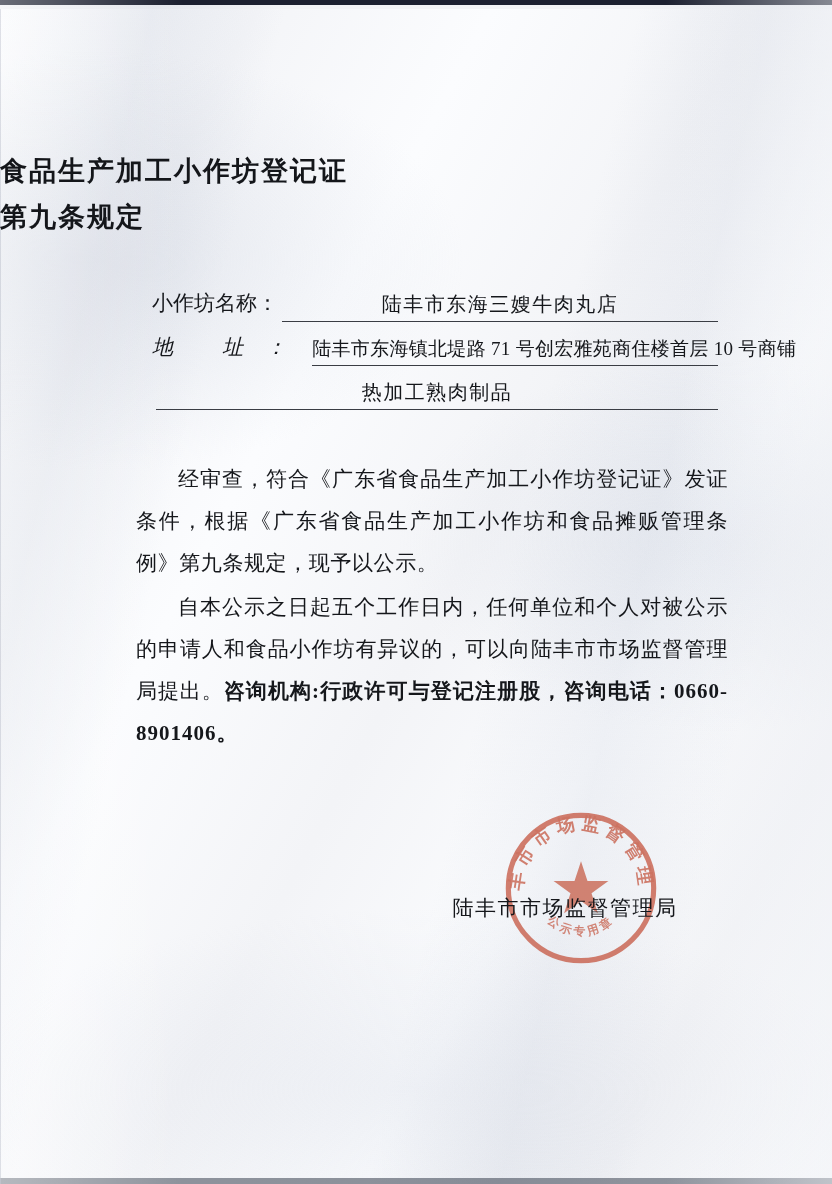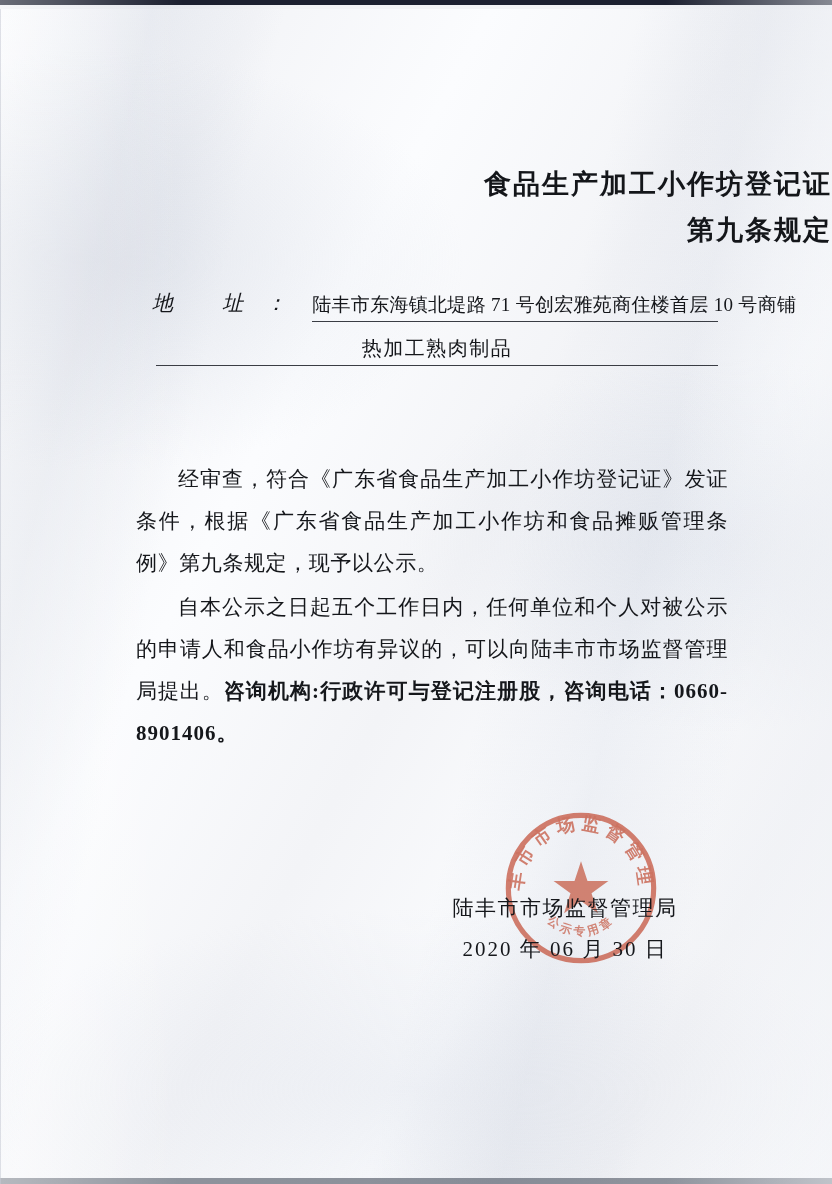--- a/index.html
+++ b/index.html
@@ -55,23 +55,22 @@
     position: absolute;
     inset: 0;
     z-index: 3;
   }
 
   
   .title-block {
     position: absolute;
     left: 0;
     right: 0;
-    top: 164px;
-    text-align: right;
-    margin-left: 36px;
+    top: 151px;
+    text-align: left;
   }
   .title-line-1, .title-line-2 {
     font-family: "DejaVu Serif", "Liberation Serif", serif;
     font-weight: bold;
     font-size: 27px;
     letter-spacing: 2px;
     color: #14161a;
     line-height: 40px;
     white-space: nowrap;
   }
@@ -200,20 +199,26 @@
 <div id="page">
   <div class="sheet">
 
     <div class="title-block">
       <div class="title-line-1">食品生产加工小作坊登记证</div>
       <div class="title-line-2">第九条规定</div>
     </div>
 
     <div class="fields">
 
+      <div class="field-row">
+        <span class="field-label">小作坊名称：</span>
+        <span class="field-underline">
+          <span class="field-value">陆丰市东海三嫂牛肉丸店</span>
+        </span>
+      </div>
 
       <div class="field-row">
         <span class="field-label spaced">地    址：</span>
         <span class="field-underline">
           <span class="field-value small">陆丰市东海镇北堤路 71 号创宏雅苑商住楼首层 10 号商铺</span>
         </span>
       </div>
 
 
       <div class="field-row">
@@ -241,17 +246,16 @@
         </text>
         <text font-family="'DejaVu Serif','Liberation Serif',serif" font-size="15" font-weight="bold" fill="#c4553f" opacity="0.85" letter-spacing="4">
           <textPath href="#sealArcBottom" startOffset="50%" text-anchor="middle">公示专用章</textPath>
         </text>
         <polygon fill="#c4553f" opacity="0.88" points="100,66 108.2,91.2 134.7,91.2 113.3,106.8 121.4,132 100,116.4 78.6,132 86.7,106.8 65.3,91.2 91.8,91.2"></polygon>
       </svg>
     </div>
 
     <div class="sign-block">
       <div class="sign-org">陆丰市市场监督管理局</div>
-      <div class="sign-date">2020 年 06 月 30 日</div>
     </div>
 
   </div>
 </div>
 
 </body></html>

